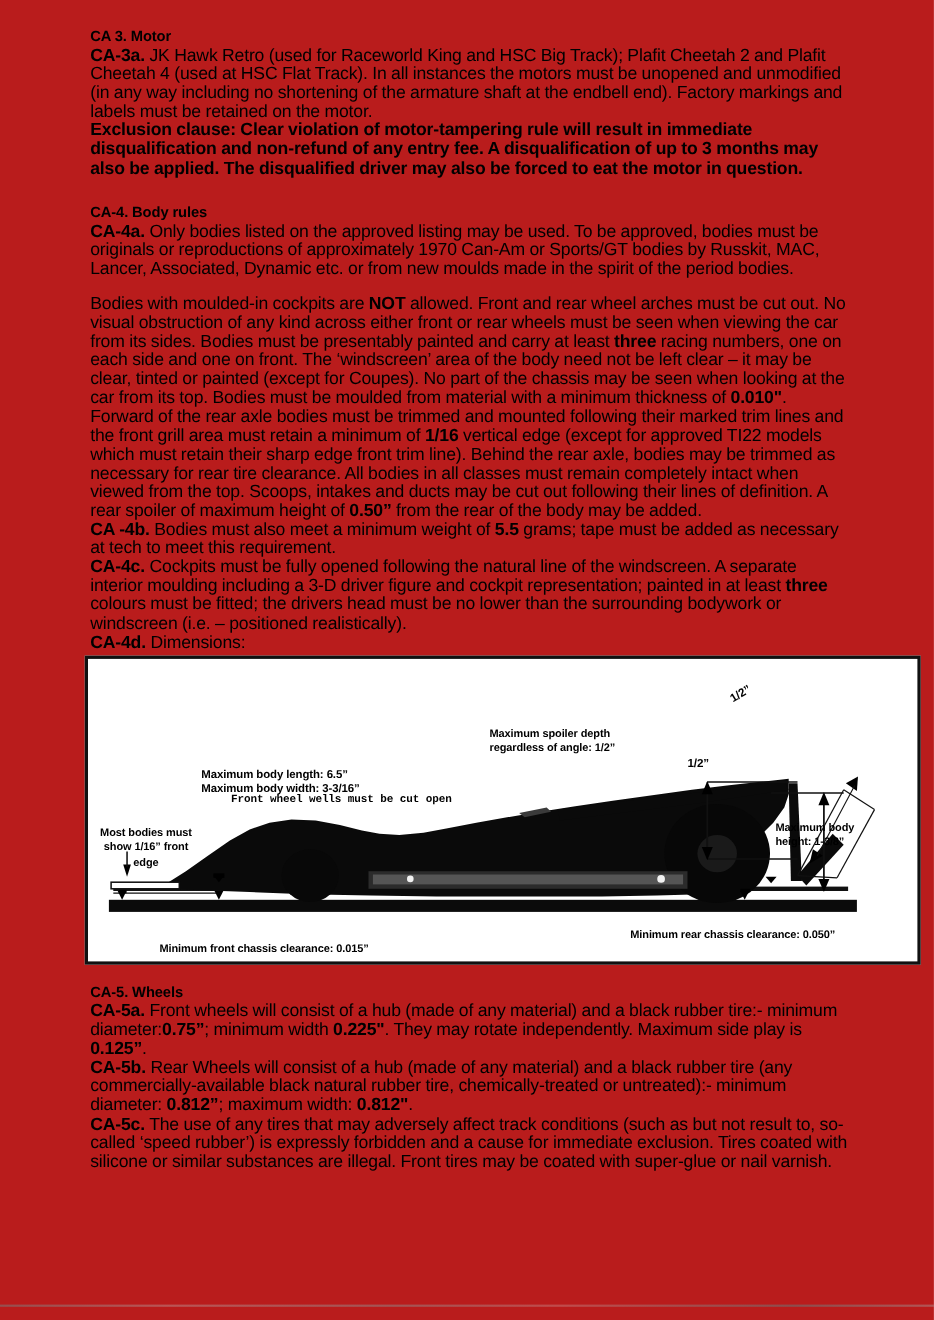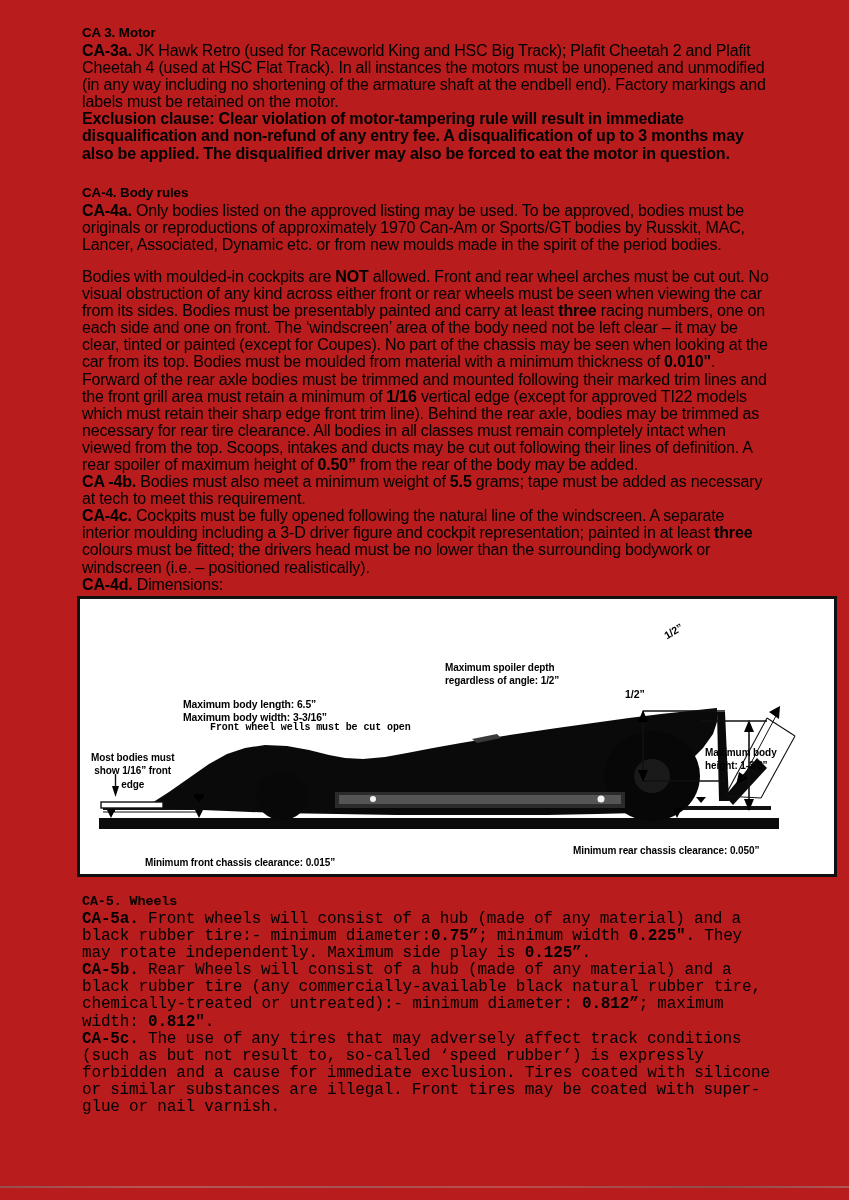--- a/index.html
+++ b/index.html
@@ -239,21 +239,21 @@
 
     <div class="fig-label lbl-frontclear small">Minimum front chassis clearance: 0.015”</div>
 
     <div class="fig-label lbl-rearclear small">Minimum rear chassis clearance: 0.050”</div>
 
     <div class="fig-label lbl-half-v">1/2”</div>
 
     <div class="fig-label lbl-half-d">1/2”</div>
   </div>
 
-  <div class="content" style="top:893px;font-family:Liberation Mono, monospace;">
+  <div class="content" style="top:893px;">
     <h2 class="sec-head">CA-5. Wheels</h2>
 
     <p class="para"><span class="b">CA-5a.</span><span> Front wheels will consist of a hub (made of any material) and a black rubber tire:- minimum diameter:</span><span class="b">0.75”</span><span>; minimum width </span><span class="b">0.225"</span><span>. They may rotate independently. Maximum side play is </span><span class="b">0.125”</span><span>.</span></p>
 
     <p class="para"><span class="b">CA-5b.</span><span> Rear Wheels will consist of a hub (made of any material) and a black rubber tire (any commercially-available black natural rubber tire, chemically-treated or untreated):- minimum diameter: </span><span class="b">0.812”</span><span>; maximum width: </span><span class="b">0.812"</span><span>.</span></p>
 
     <p class="para"><span class="b">CA-5c.</span><span> The use of any tires that may adversely affect track conditions (such as but not result to, so-called ‘speed rubber’) is expressly forbidden and a cause for immediate exclusion. Tires coated with silicone or similar substances are illegal. Front tires may be coated with super-glue or nail varnish.</span></p>
   </div>
 
   <div class="bottom-scanline"></div>

